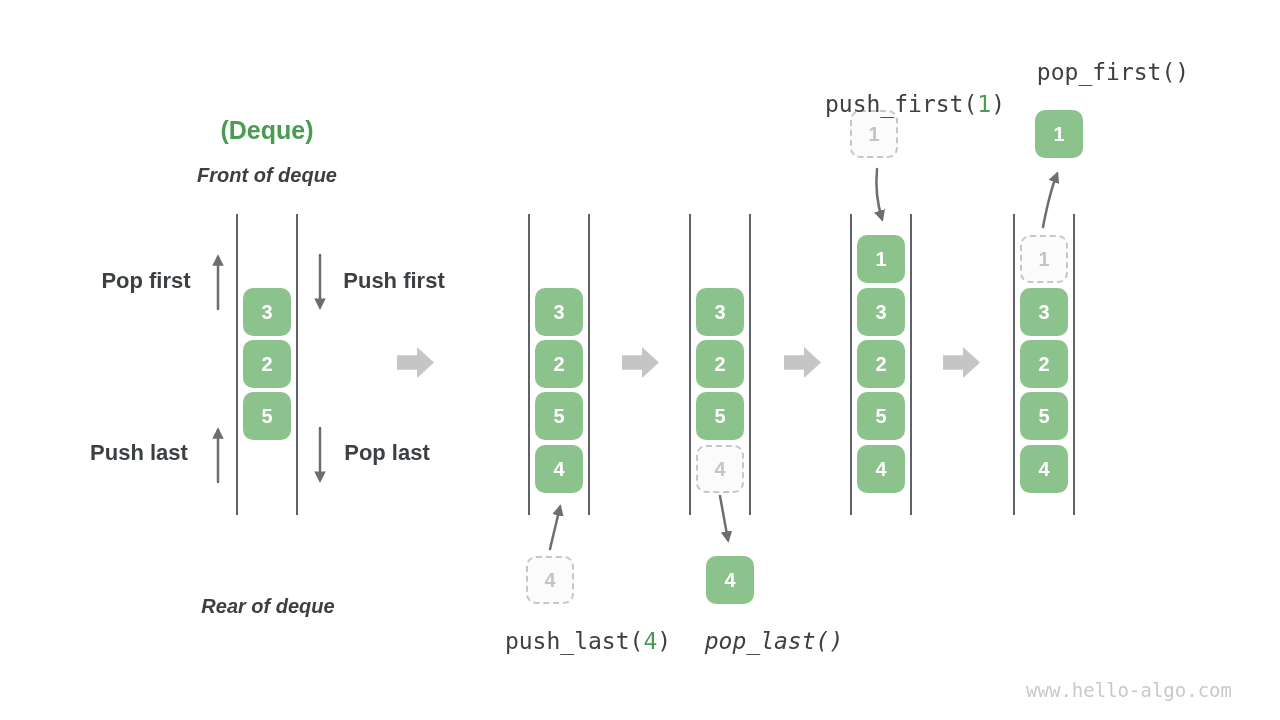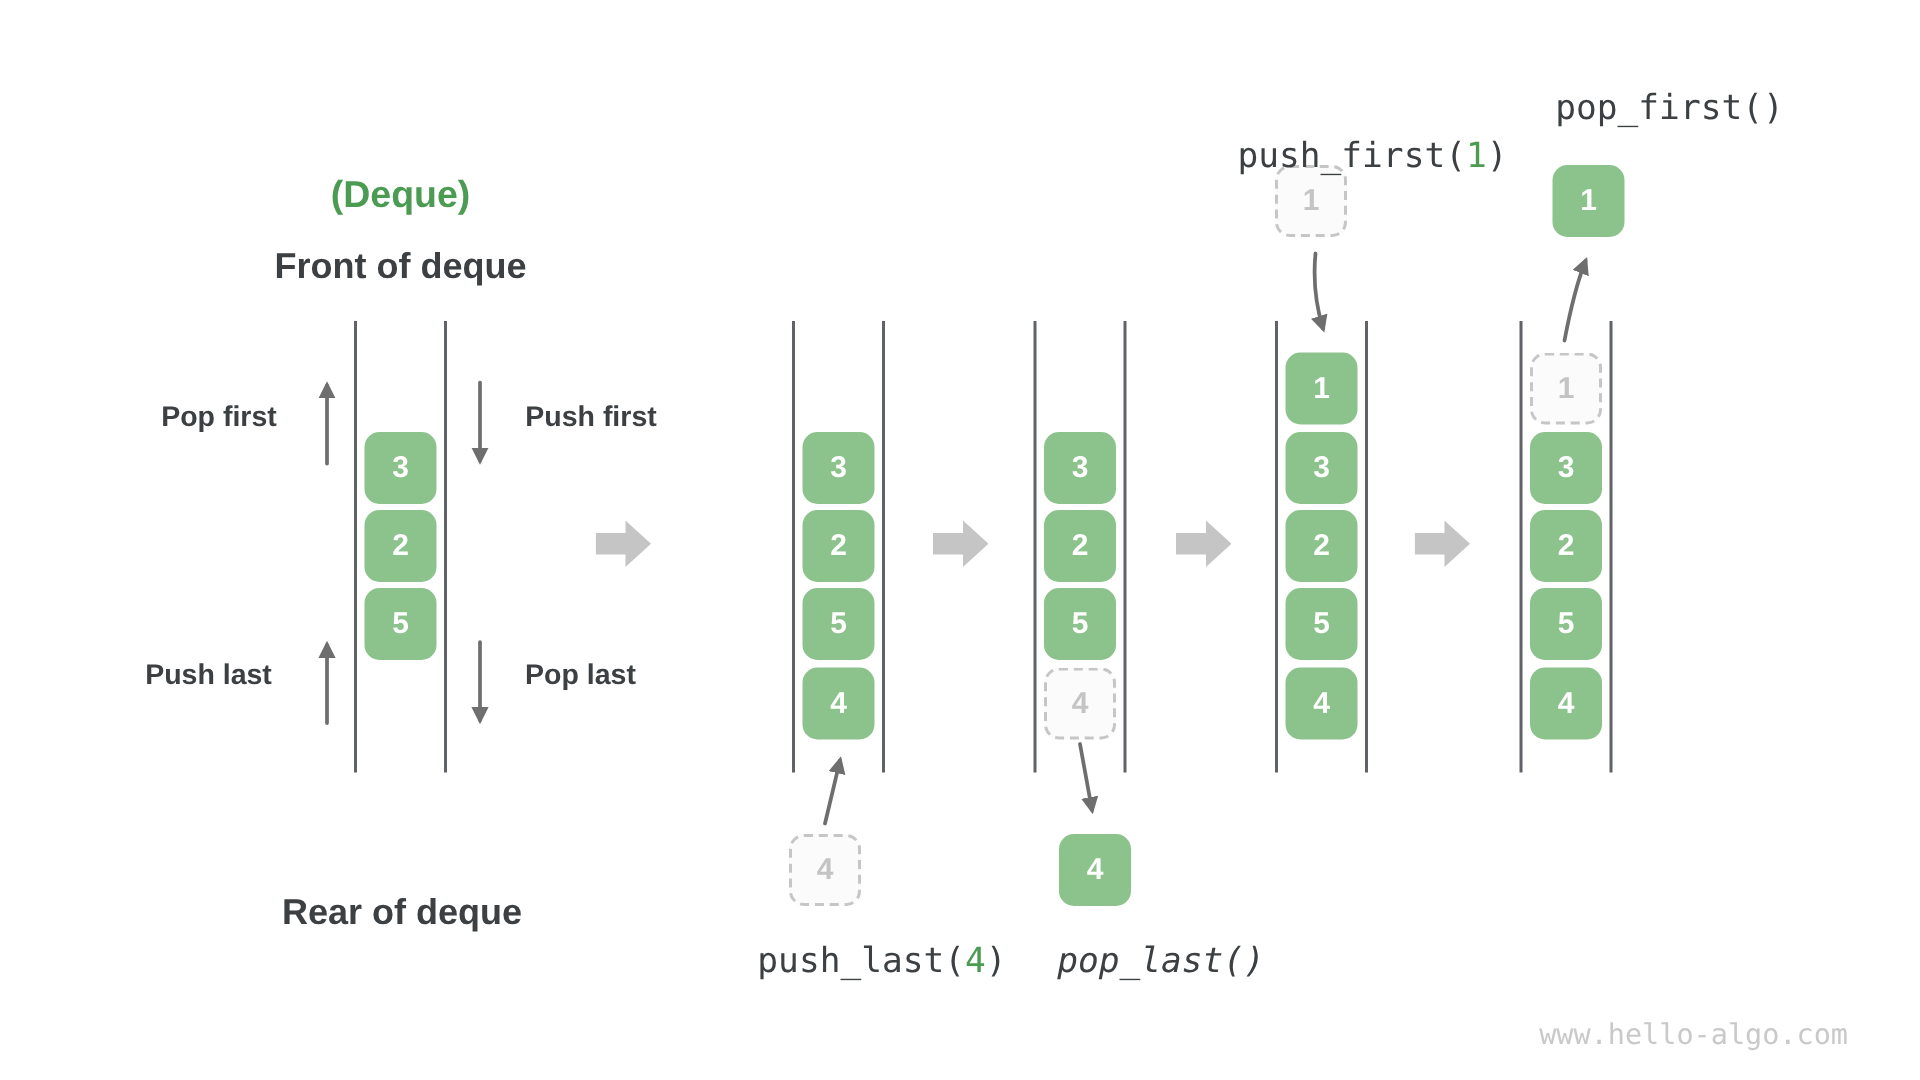--- a/index.html
+++ b/index.html
@@ -5,22 +5,22 @@
   * { margin:0; padding:0; box-sizing:border-box; }
   html,body { background:#ffffff; }
   body { font-family:"Liberation Sans", sans-serif; }
 
   .canvas { position:relative; width:1280px; height:720px; background:#ffffff; overflow:hidden; }
 
   .abs { position:absolute; }
   .ctr { transform:translateX(-50%); white-space:nowrap; }
 
   .title-line { font-size:25px; font-weight:bold; color:var(--green-dark,#4c9b52); line-height:1.15; }
-  .big-label  { font-size:24px; font-weight:bold; color:var(--text-dark,#3c4043); }
-  .side-label { font-size:19px; font-weight:bold; color:var(--text-dark,#3c4043); }
+  .big-label  { font-size:20px; font-weight:bold; color:var(--text-dark,#3c4043);font-style:italic; }
+  .side-label { font-size:22px; font-weight:bold; color:var(--text-dark,#3c4043); }
 
   .code { font-family:"DejaVu Sans Mono","Liberation Mono",monospace; font-size:23px; color:var(--text-dark,#3c4043); }
   .code .arg { color:var(--green-dark,#4c9b52); }
 
   .queue { position:absolute; top:214px; width:62px; height:301px; }
   .rail  { position:absolute; top:0; width:2px; height:100%; background:var(--rail,#5f6368); }
   .rail.left  { left:0; }
   .rail.right { right:0; }
 
   .cell {

